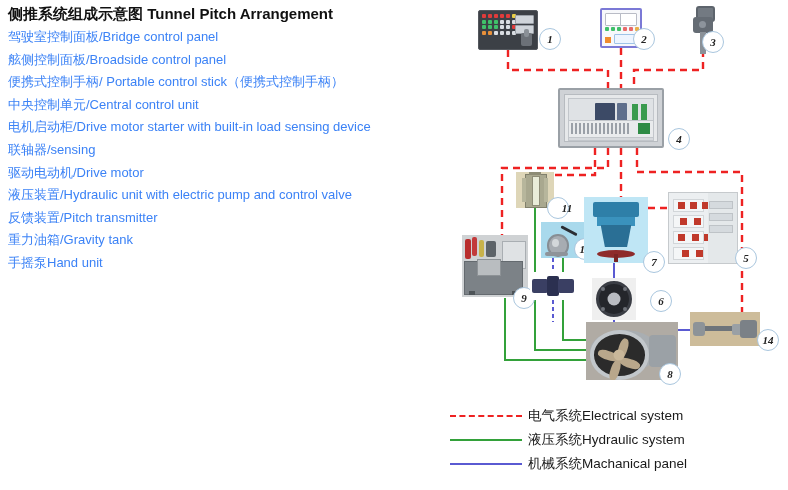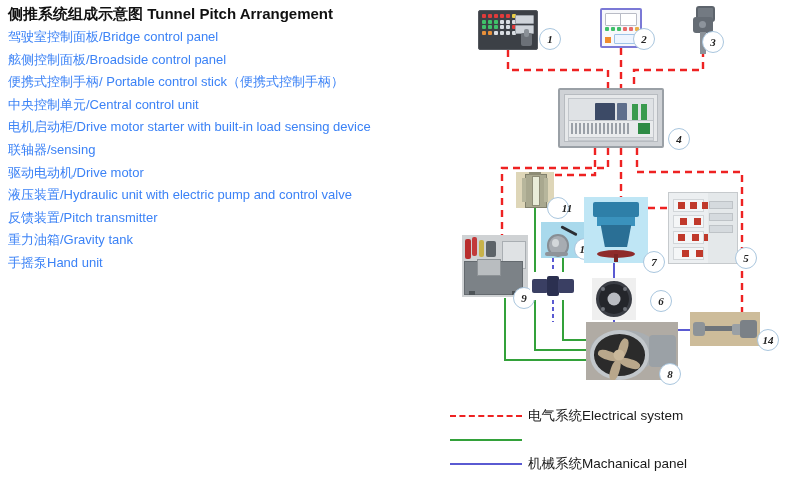--- a/index.html
+++ b/index.html
@@ -425,20 +425,21 @@
 
   </div>
 
   <div class="key">
     <div class="key-row">
       <span class="key-swatch dashed"></span>
       <span class="key-label">电气系统Electrical system</span>
     </div>
     <div class="key-row">
       <span class="key-swatch solid-green"></span>
+      <span class="key-label">液压系统Hydraulic system</span>
     </div>
     <div class="key-row">
       <span class="key-swatch solid-blue"></span>
       <span class="key-label">机械系统Machanical panel</span>
     </div>
   </div>
 
 </div>
 
 </body></html>

